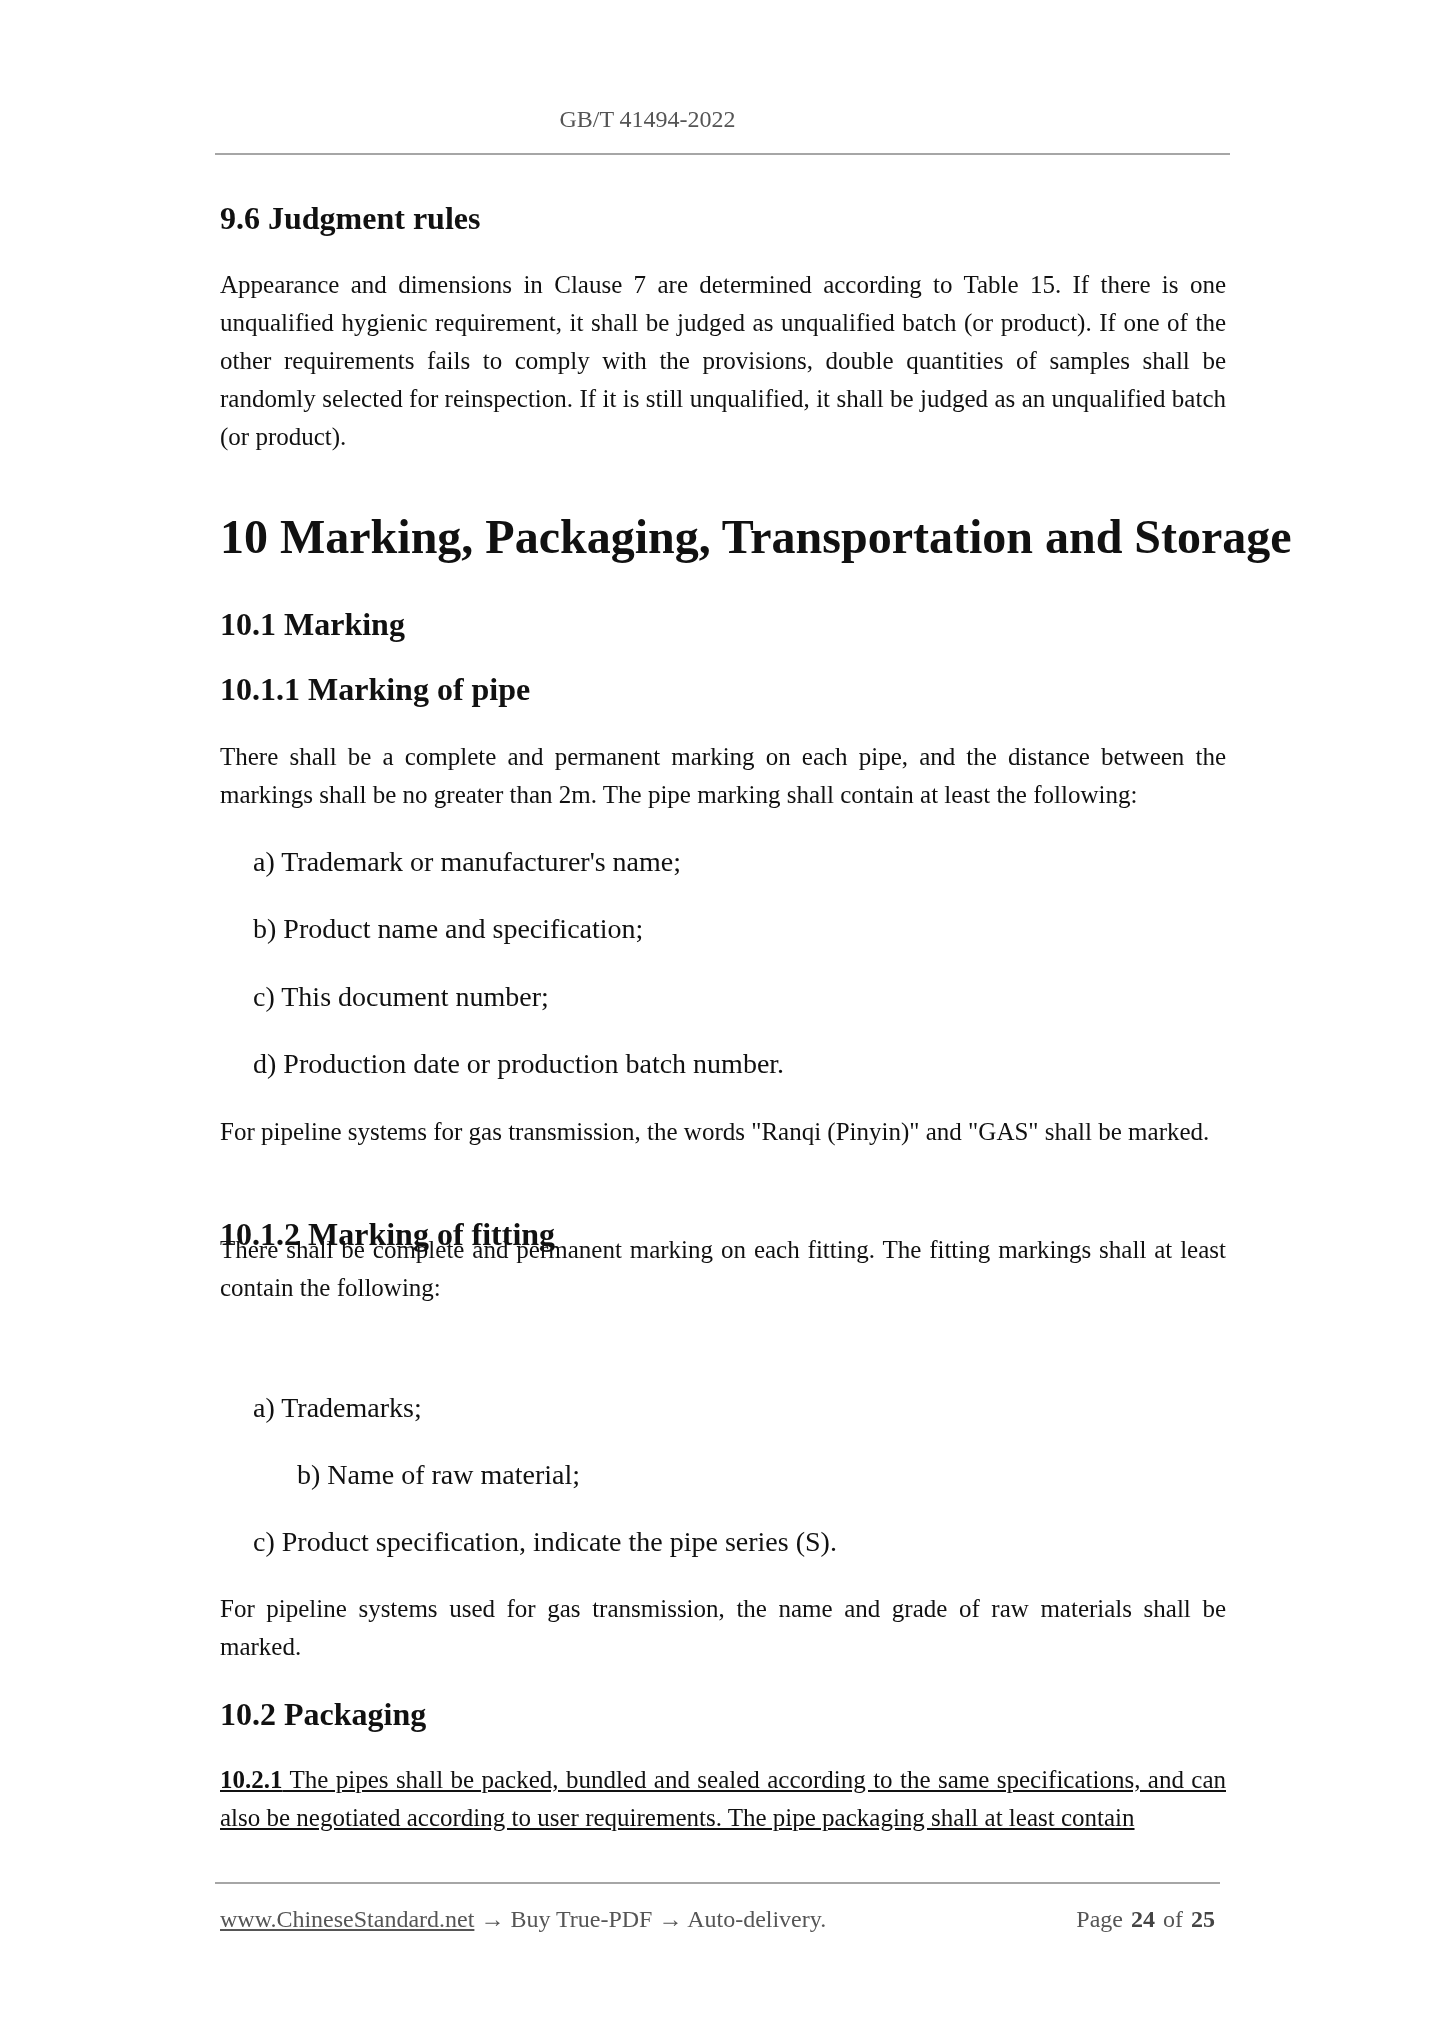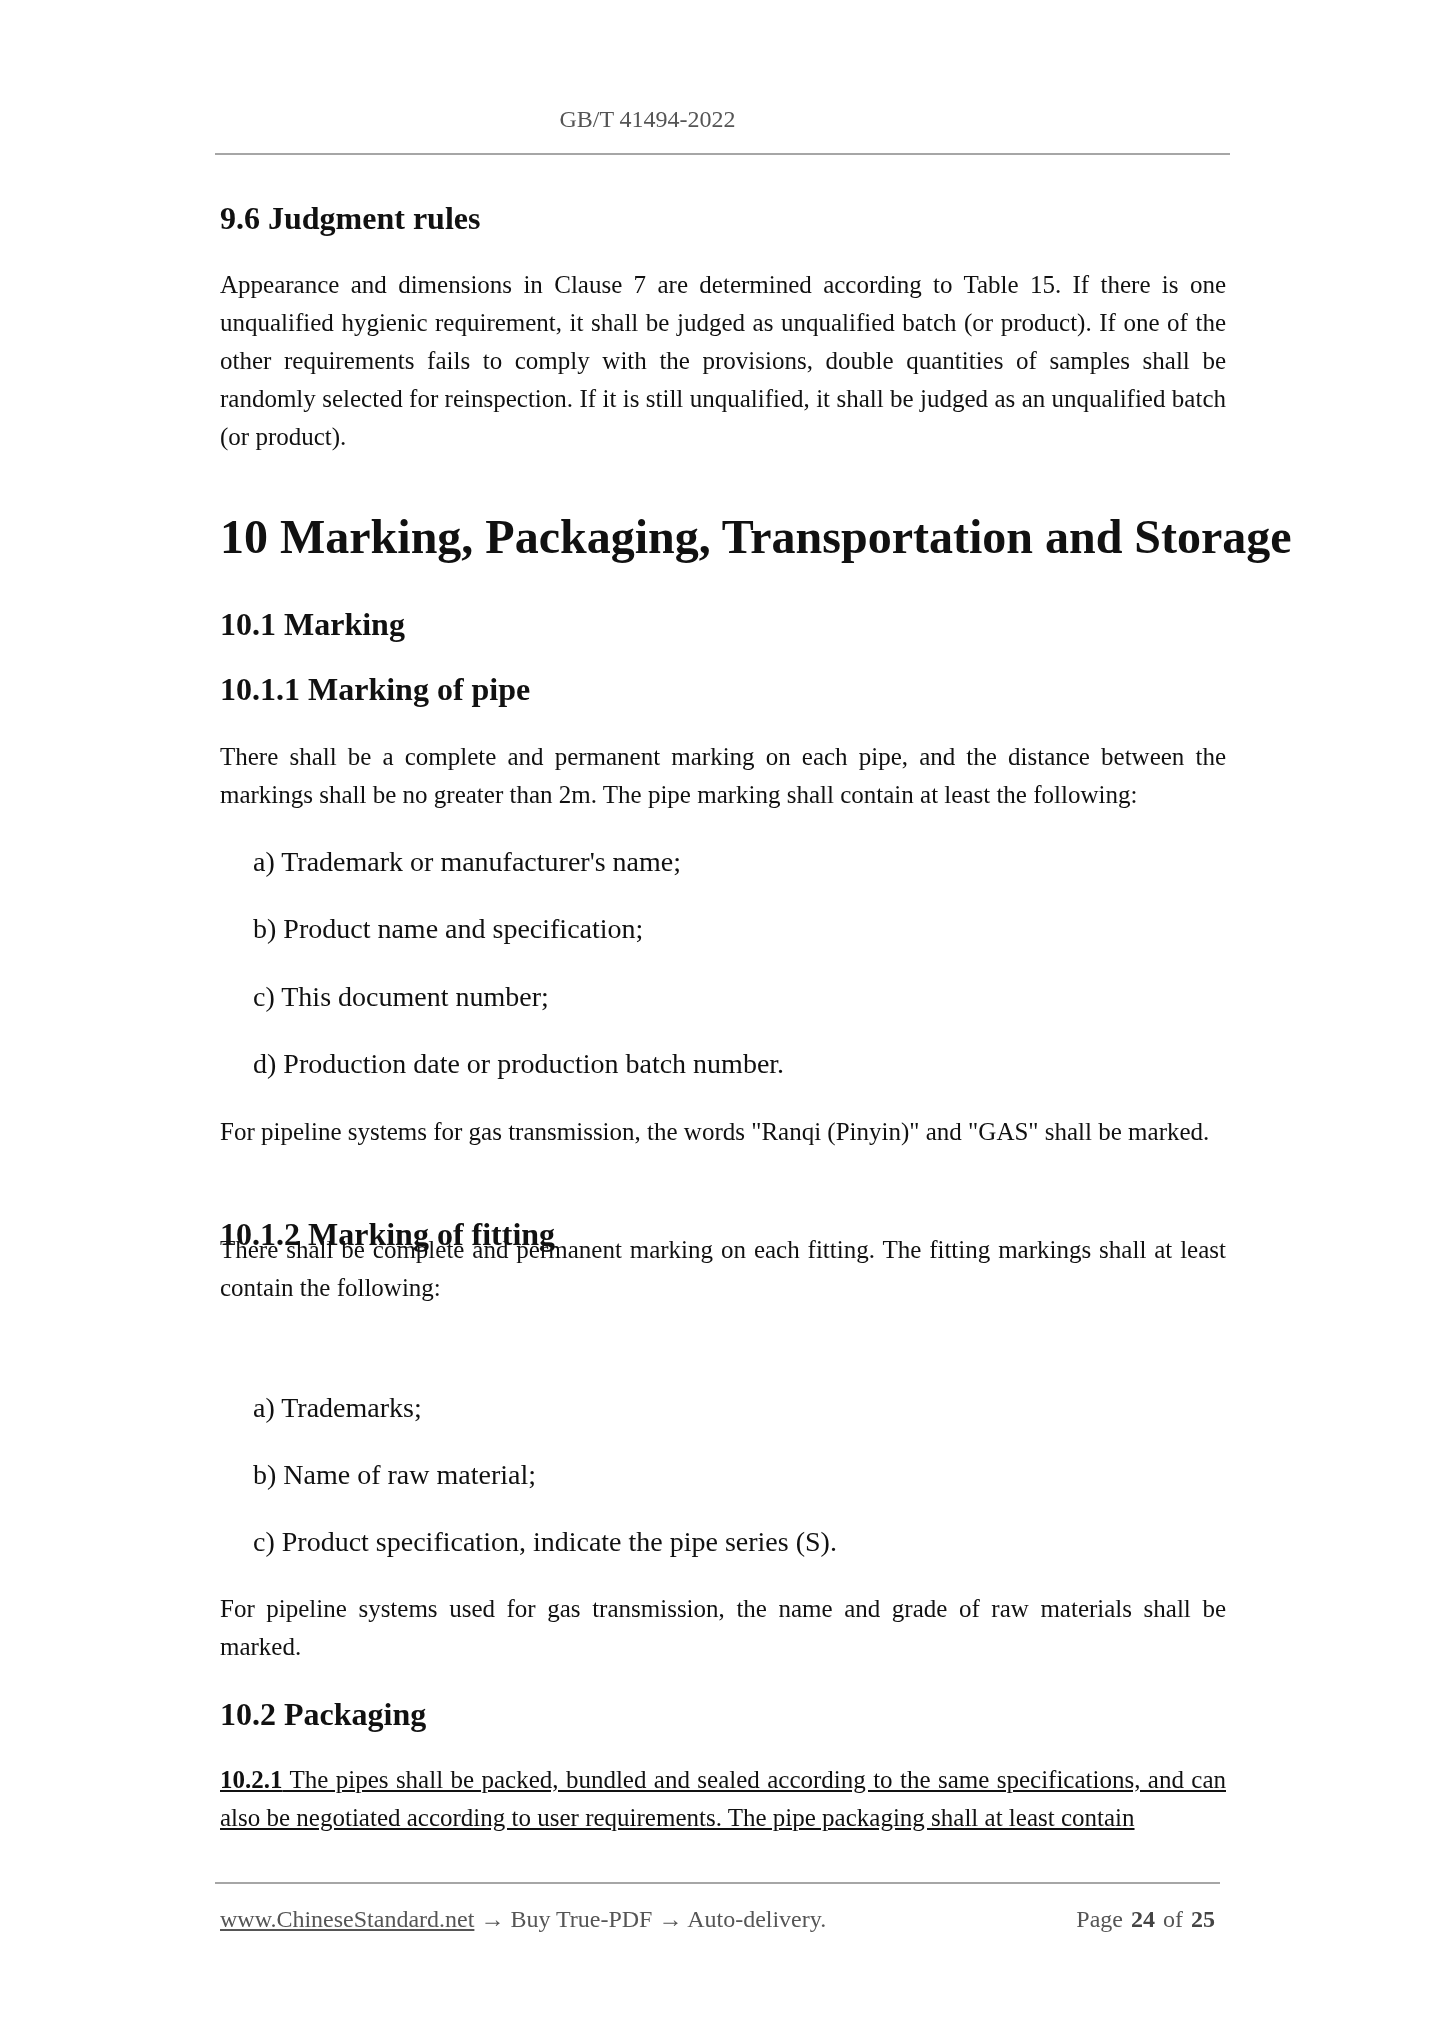--- a/index.html
+++ b/index.html
@@ -35,21 +35,21 @@
 <div class="abs p" style="top:738px;">There shall be a complete and permanent marking on each pipe, and the distance between the markings shall be no greater than 2m. The pipe marking shall contain at least the following:</div>
 <div class="abs li" style="top:843px;">a) Trademark or manufacturer's name;</div>
 <div class="abs li" style="top:910px;">b) Product name and specification;</div>
 <div class="abs li" style="top:978px;">c) This document number;</div>
 <div class="abs li" style="top:1045px;">d) Production date or production batch number.</div>
 <div class="abs p" style="top:1113px;">For pipeline systems for gas transmission, the words "Ranqi (Pinyin)" and "GAS" shall be marked.</div>
 
 <div class="abs h2" style="top:1215px;">10.1.2 Marking of fitting</div>
 <div class="abs p" style="top:1231px;">There shall be complete and permanent marking on each fitting. The fitting markings shall at least contain the following:</div>
 <div class="abs li" style="top:1389px;">a) Trademarks;</div>
-<div class="abs li" style="top:1456px;">b) Name of raw material;</div>
+<div class="abs li" style="top:1456px;margin-left:44px;">b) Name of raw material;</div>
 <div class="abs li" style="top:1523px;">c) Product specification, indicate the pipe series (S).</div>
 <div class="abs p" style="top:1590px;">For pipeline systems used for gas transmission, the name and grade of raw materials shall be marked.</div>
 
 <div class="abs h2" style="top:1695px;">10.2 Packaging</div>
 
 <div class="abs p" style="top:1761px;text-decoration:underline;"><b>10.2.1</b><span> The pipes shall be packed, bundled and sealed according to the same specifications, and can also be negotiated according to user requirements. The pipe packaging shall at least contain</span></div>
 
 <div class="abs rule" style="left:215px; width:1005px; top:1882px;"></div>
 <div class="abs footer">
   <a>www.ChineseStandard.net</a><span> → </span><span>Buy True-PDF</span><span> → </span><span>Auto-delivery.</span>

